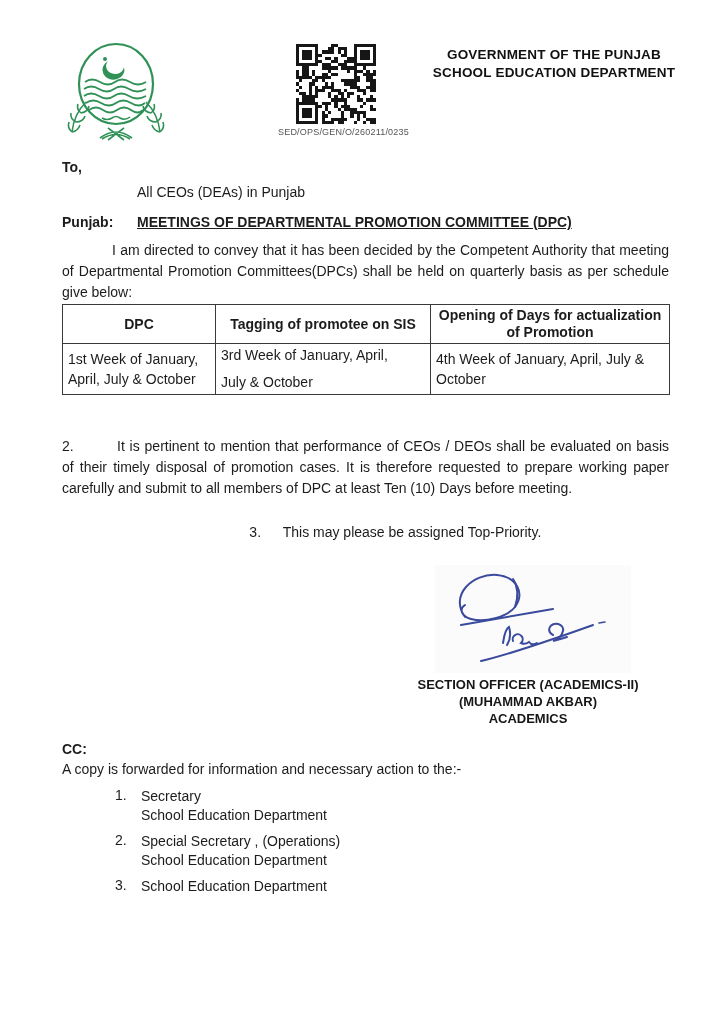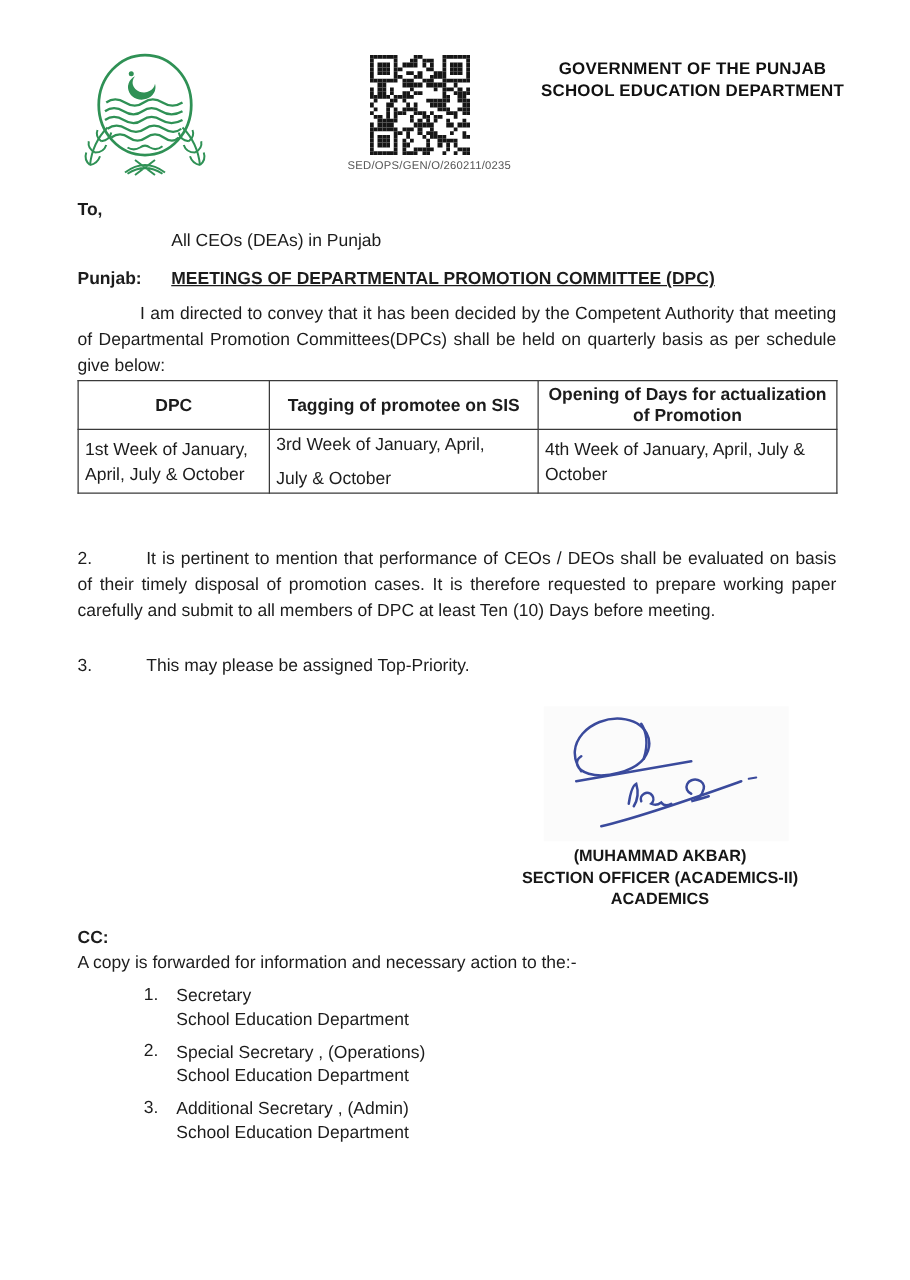--- a/index.html
+++ b/index.html
@@ -34,21 +34,21 @@
   .header-date sup { font-size: 9px; }
   
   .to-label { position: absolute; left: 62px; top: 159px; font-size: 14px; font-weight: bold; }
   .addressee { position: absolute; left: 137px; top: 184px; font-size: 14px; }
   .subject-row { position: absolute; left: 62px; top: 214px; width: 606px; font-size: 14px; }
   .subject-label { font-weight: bold; display: inline-block; width: 75px; }
   .subject-text { font-weight: bold; text-decoration: underline; }
   .para { position: absolute; left: 62px; width: 607px; font-size: 14px; line-height: 21px; text-align: justify; }
   .para1 { top: 240px; text-indent: 50px; }
   .para2 { top: 436px; }
-  .para3 { top: 522px; text-align: left; }
+  .para3 { top: 522px; text-align: center; margin-left: 19px; }
   .para-num { display: inline-block; width: 55px; text-indent: 0; }
   
   .sched-table { position: absolute; left: 62px; top: 304px; width: 607px; border-collapse: collapse; table-layout: fixed; }
   .sched-table th, .sched-table td { border: 1px solid #3a3a3a; font-size: 14px; padding: 2px 5px; }
   .sched-table th { font-weight: bold; text-align: center; height: 38px; line-height: 17px; }
   .sched-table td { height: 50px; }
   .col-dpc { width: 153px; }
   .col-tag { width: 215px; }
   .col-open { width: 239px; }
   .cell-dpc { vertical-align: middle; line-height: 20px; }
@@ -488,22 +488,22 @@
         <path d="M68 78 q2 -14 6 -16 q3 10 -2 18"></path>
         <path d="M78 76 a5 5 0 1 1 8 2 q4 2 8 -1 q3 4 8 1"></path>
         <path d="M118 70 a7 6 0 1 1 10 -4 q-2 8 -10 10 q8 -2 14 -4"></path>
         <path d="M46 96 C 80 88, 130 70, 158 60"></path>
         <path d="M164 58 l 6 -1" stroke-width="1.6"></path>
       </g>
     </svg>
   </div>
 
   <div class="sig-text">
+    <div>SECTION OFFICER (ACADEMICS-II)</div>
     <div>(MUHAMMAD AKBAR)</div>
-    <div>SECTION OFFICER (ACADEMICS-II)</div>
     <div>ACADEMICS</div>
   </div>
 
   <div class="cc-block">
     <div class="cc-label">CC:</div>
     <div class="cc-intro">A copy is forwarded for information and necessary action to the:-</div>
     <div class="cc-item">
       <div class="cc-num">1.</div>
       <div class="cc-lines">
         <div>Secretary</div>
@@ -513,19 +513,18 @@
     <div class="cc-item">
       <div class="cc-num">2.</div>
       <div class="cc-lines">
         <div>Special Secretary , (Operations)</div>
         <div>School Education Department</div>
       </div>
     </div>
     <div class="cc-item">
       <div class="cc-num">3.</div>
       <div class="cc-lines">
-        <div>Additional Secretary , (Admin)</div>
         <div>School Education Department</div>
       </div>
     </div>
   </div>
 
 </div>
 
 </body></html>

